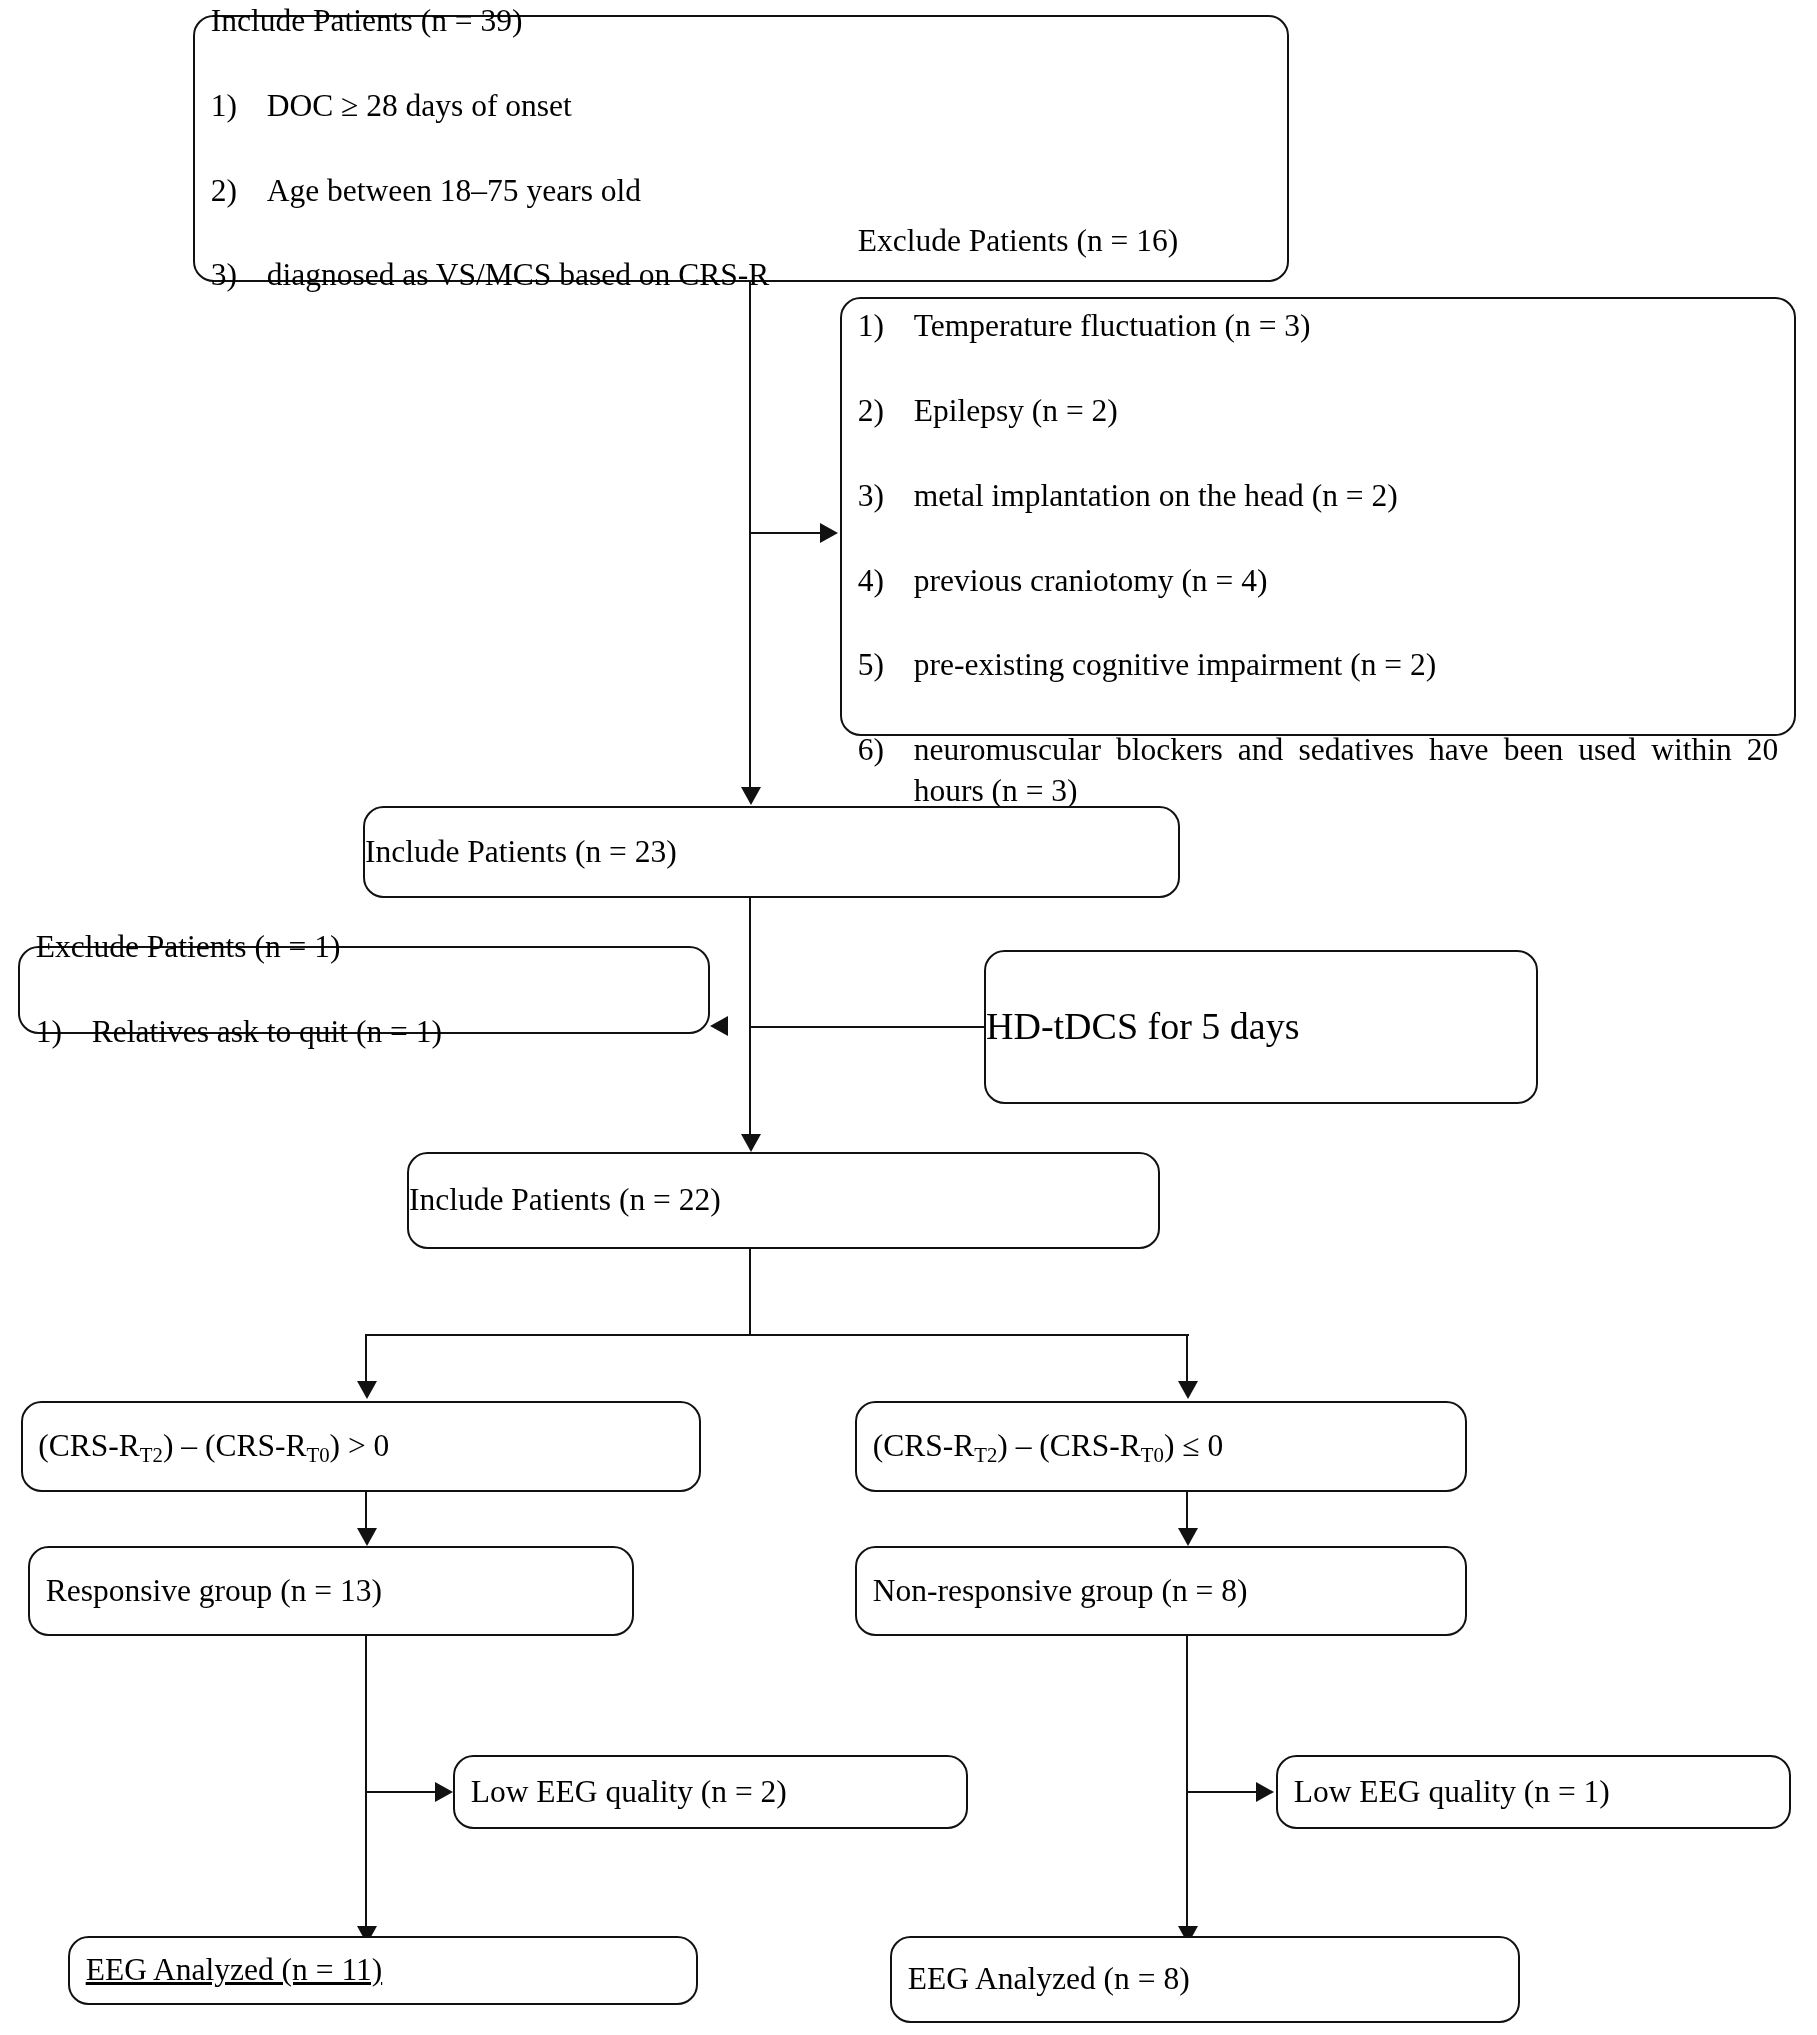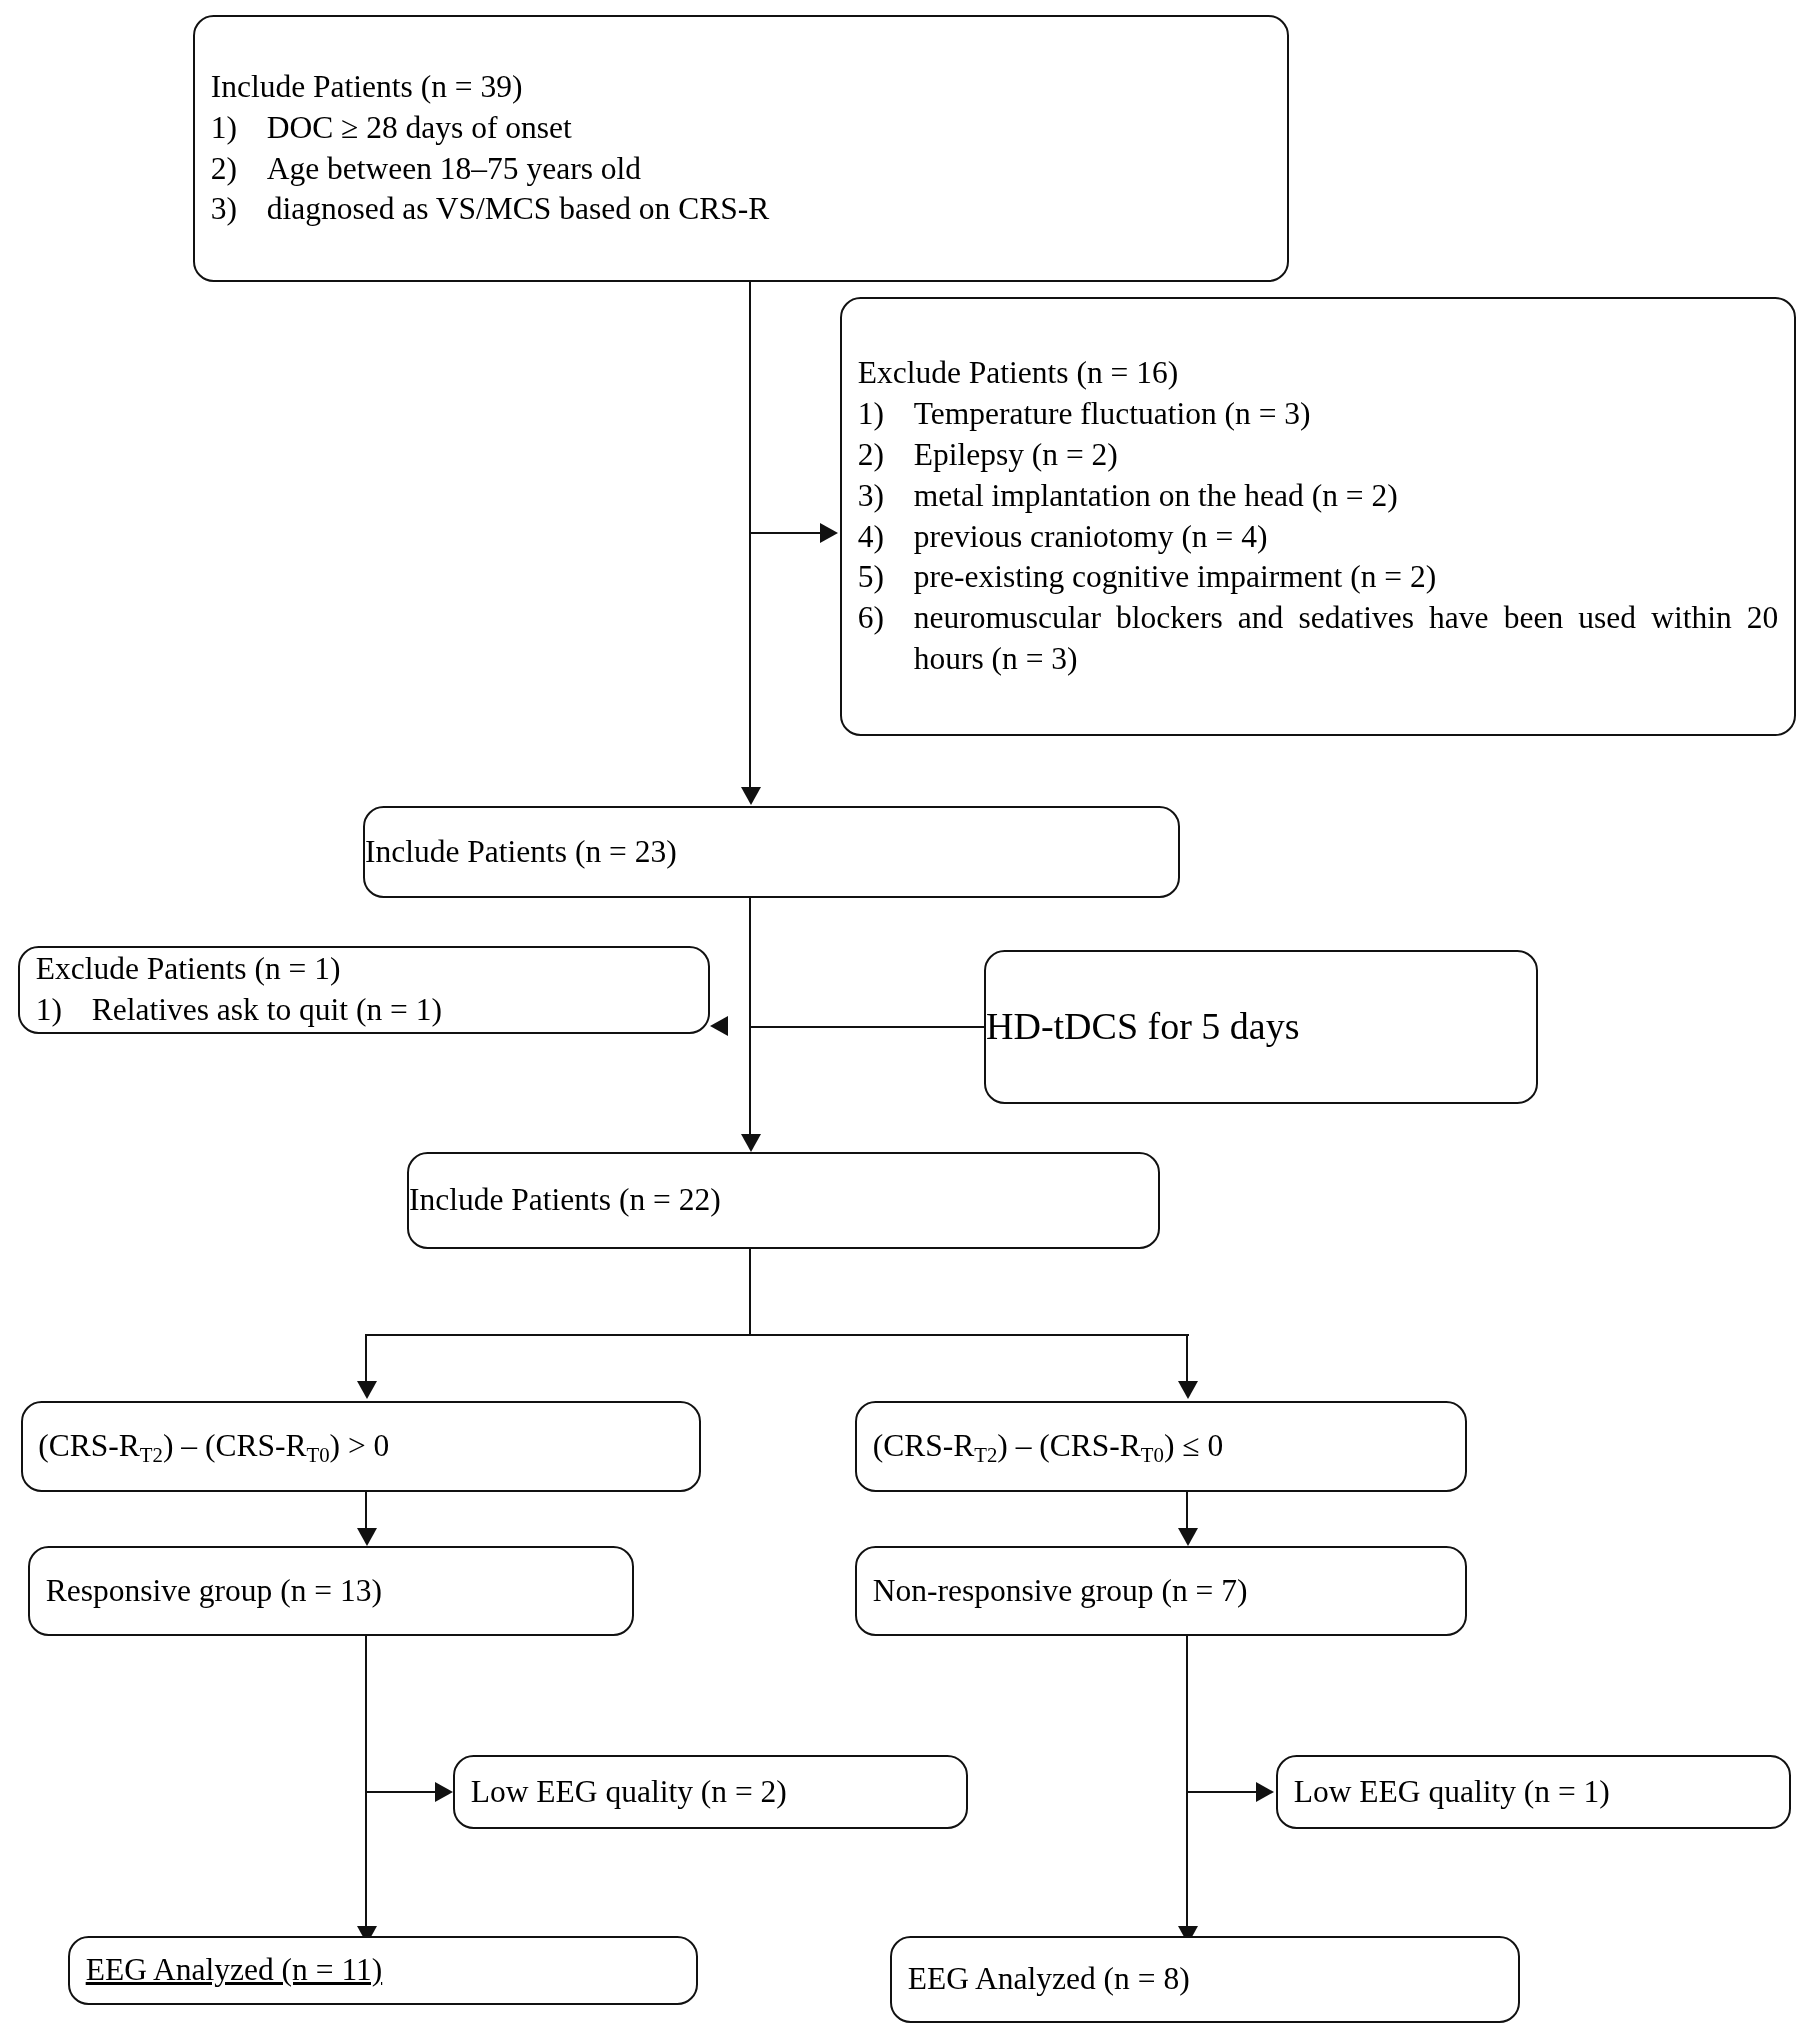--- a/index.html
+++ b/index.html
@@ -18,20 +18,21 @@
   }
   .box {
     position: absolute;
     box-sizing: border-box;
     border: 2.4px solid #111111;
     border-radius: 20.6px;
     background: #ffffff;
     display: flex;
     flex-direction: column;
     justify-content: center;
+    gap: 44px;
   }
   .box.pad {
     padding: 8.5px 15.7px;
   }
   .ttl {
     font-size: 31.5px;
     line-height: 1.30;
     white-space: nowrap;
   }
   .ctr {
@@ -186,21 +187,21 @@
   <div class="line vl" style="left:365px; top:1492px; height:38px;"></div>
   <div class="arrow arr-down" style="left:357px; top:1528px;"></div>
   <div class="line vl" style="left:1186px; top:1492px; height:38px;"></div>
   <div class="arrow arr-down" style="left:1178px; top:1528px;"></div>
 
   <div class="box pad" style="left:28px; top:1546px; width:606px; height:90px;">
     <div class="ttl">Responsive group (n = 13)</div>
   </div>
 
   <div class="box pad" style="left:855px; top:1546px; width:612px; height:90px;">
-    <div class="ttl">Non-responsive group (n = 7)</div>
+    <div class="ttl">Non-responsive group (n = 8)</div>
   </div>
 
   <div class="line vl" style="left:365px; top:1636px; height:292px;"></div>
   <div class="arrow arr-down" style="left:357px; top:1926px;"></div>
   <div class="line hl" style="left:365px; top:1791px; width:70px;"></div>
   <div class="arrow arr-right" style="left:435px; top:1782px;"></div>
 
   <div class="line vl" style="left:1186px; top:1636px; height:292px;"></div>
   <div class="arrow arr-down" style="left:1178px; top:1926px;"></div>
   <div class="line hl" style="left:1186px; top:1791px; width:70px;"></div>

